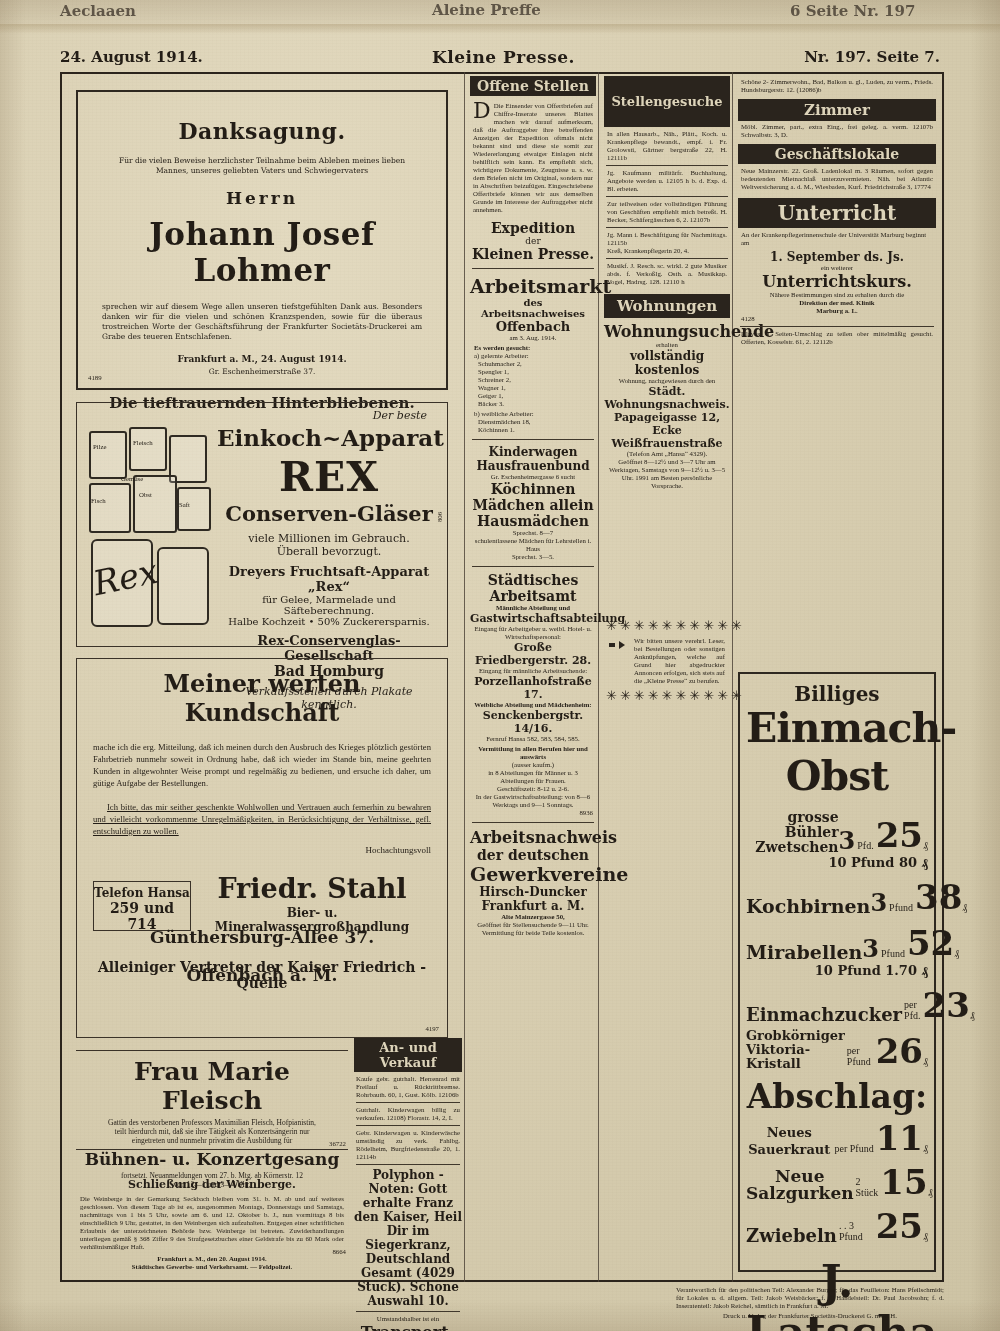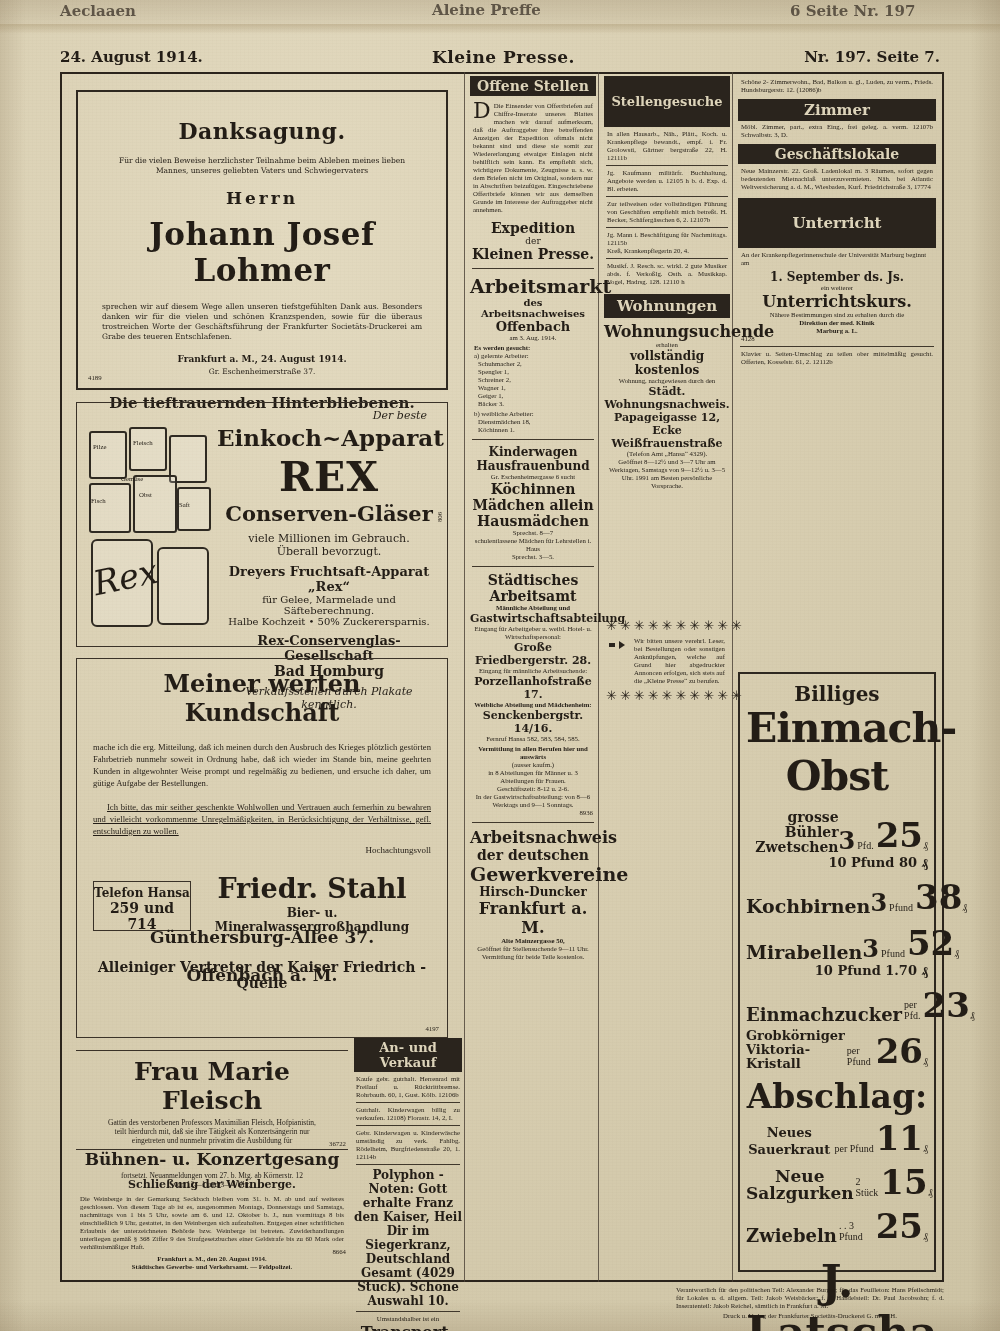--- a/index.html
+++ b/index.html
@@ -255,21 +255,21 @@
       <div class="ctr xtiny" style="padding:0 3px;">in 8 Abteilungen für Männer u. 3 Abteilungen für Frauen.</div>
       <div class="ctr xtiny">Geschäftszeit: 8-12 u. 2-6.</div>
       <div class="ctr xtiny" style="padding:0 3px;">In der Gastwirtschaftsabteilung: von 8—6 Werktags und 9—1 Sonntags.</div>
       <div class="xtiny" style="text-align:right;padding-right:3px;">8936</div>
       <div class="hairline" style="margin:5px 2px;"></div>
 
       <div class="ctr frak blk" style="font-size:16px;margin-top:2px;">Arbeitsnachweis</div>
       <div class="ctr frak blk" style="font-size:14px;">der deutschen</div>
       <div class="ctr frak blk" style="font-size:19px;">Gewerkvereine</div>
       <div class="ctr frak blk" style="font-size:12px;">Hirsch-Duncker</div>
-      <div class="ctr frak blk" style="font-size:16px;">Frankfurt a. M.</div>
+      <div class="ctr frak blk" style="font-size:12px;">Frankfurt a. M.</div>
       <div class="ctr xtiny blk">Alte Mainzergasse 50,</div>
       <div class="ctr xtiny" style="padding:0 3px;">Geöffnet für Stellensuchende 9—11 Uhr.</div>
       <div class="ctr xtiny" style="padding:0 3px;">Vermittlung für beide Teile kostenlos.</div>
     </div>
 
     <div class="col" style="left:544px;width:126px;">
       <div class="hdrband" style="font-size:13px;padding:18px 0;margin-top:4px;">Stellengesuche</div>
       <div class="xtiny just" style="padding:0 3px;margin-top:3px;">In allen Hausarb., Näh., Plätt., Koch. u. Krankenpflege bewandt., empf. i. Fr. Grolowsti, Gärtner bergstraße 22, H.          12111b</div>
       <div class="hairline" style="margin:3px 2px;"></div>
       <div class="xtiny just" style="padding:0 3px;">Jg. Kaufmann militärfr. Buchhaltung, Angebote werden u. 12105 h b. d. Exp. d. Bl. erbeten.</div>
@@ -306,21 +306,21 @@
 
     <div class="col" style="left:678px;width:198px;">
       <div style="display:flex;gap:4px;">
         <div style="flex:1;"></div>
       </div>
       <div class="xtiny just" style="padding:2px 3px;margin-top:4px;">Schöne 2- Zimmerwohn., Bad, Balkon u. gl., Luden, zu verm., Frieds. Hundsburgerstr. 12.  (12086)b</div>
       <div class="hdrband" style="font-size:15px;padding:2px 0;margin-top:3px;">Zimmer</div>
       <div class="xtiny just" style="padding:2px 3px;">Möbl. Zimmer, part., extra Eing., frei geleg. a. verm. 12107b                      Schwalbstr. 3, D.</div>
       <div class="hdrband" style="font-size:14px;padding:2px 0;margin-top:3px;">Geschäftslokale</div>
       <div class="xtiny just" style="padding:3px;">Neue Mainzerstr. 22. Groß. Ladenlokal m. 3 Räumen, sofort gegen bedeutenden Mietnachlaß unterzuvermieten. Näh. bei Atlantic Weltversicherung a. d. M., Wiesbaden, Kurf. Friedrichstraße 3,  17774</div>
-      <div class="hdrband" style="font-size:15px;padding:16px 0;margin-top:4px;">Unterricht</div>
+      <div class="hdrband" style="font-size:20px;padding:3px 0;margin-top:4px;">Unterricht</div>
       <div class="xtiny" style="padding:3px;">An der Krankenpflegerinnenschule der Universität Marburg beginnt am</div>
       <div class="ctr frak blk" style="font-size:12px;">1. September ds. Js.</div>
       <div class="ctr xtiny">ein weiterer</div>
       <div class="ctr frak blk" style="font-size:16px;">Unterrichtskurs.</div>
       <div class="ctr xtiny" style="padding:0 4px;">Nähere Bestimmungen sind zu erhalten durch die</div>
       <div class="ctr xtiny blk">Direktion der med. Klinik</div>
       <div class="ctr xtiny blk">Marburg a. L.</div>
       <div class="xtiny" style="padding-left:3px;">4128</div>
       <div class="hairline" style="margin:3px 2px;"></div>
       <div class="xtiny just" style="padding:0 3px;">Klavier u. Seiten-Umschlag zu teilen ober mittelmäßig gesucht. Offerten, Kosselstr. 61, 2.  12112b</div>

